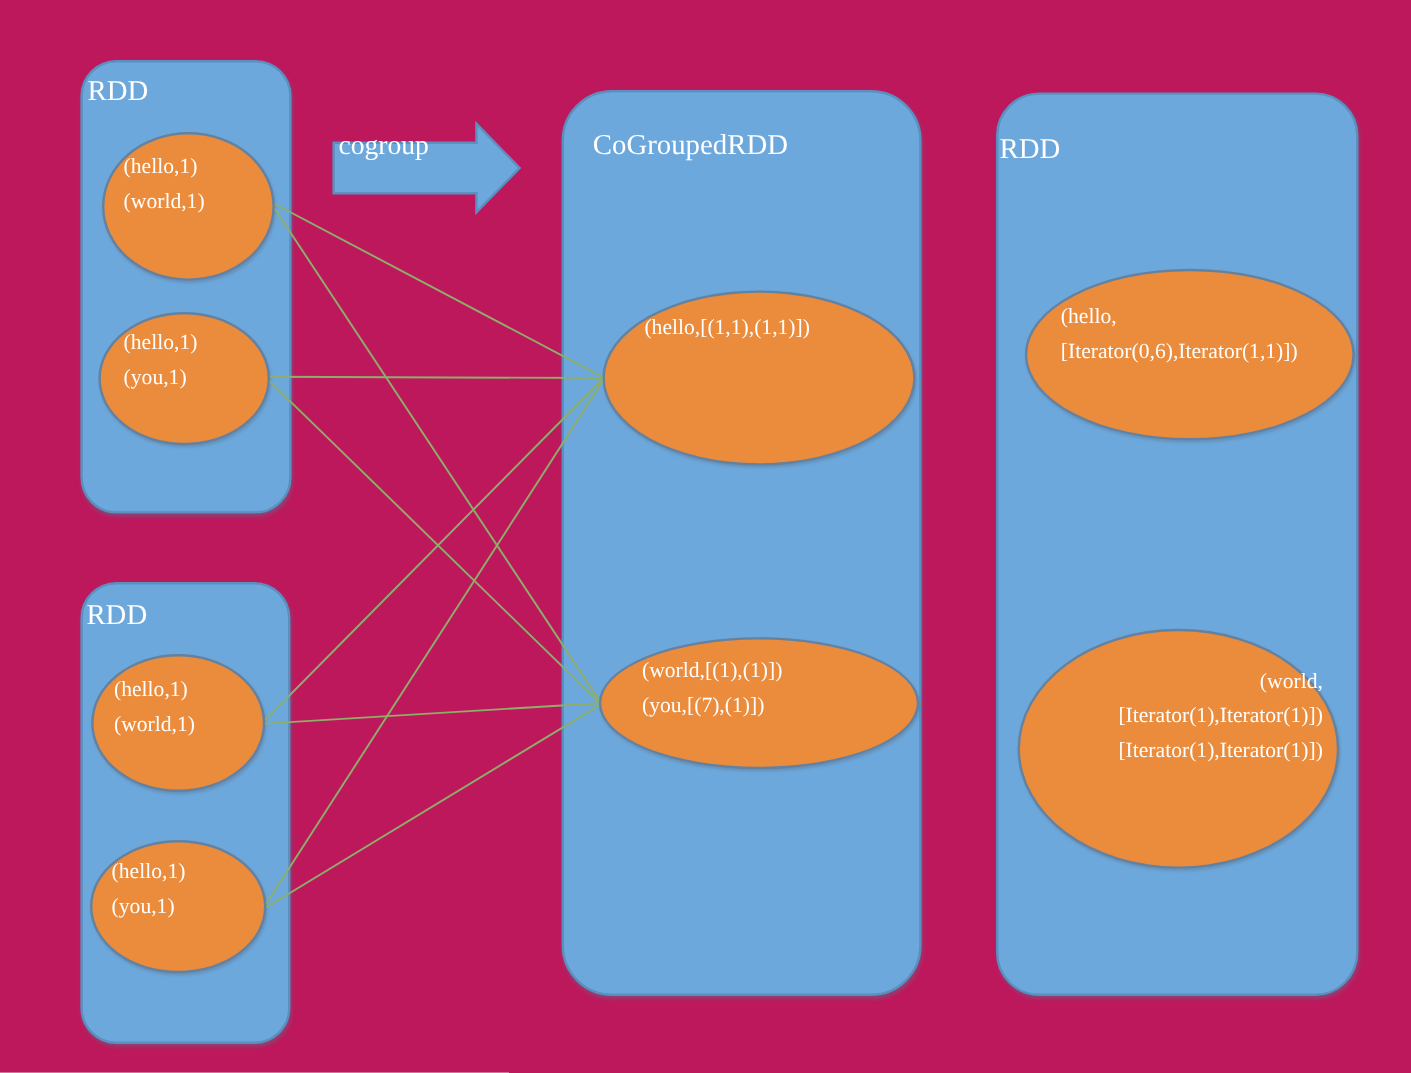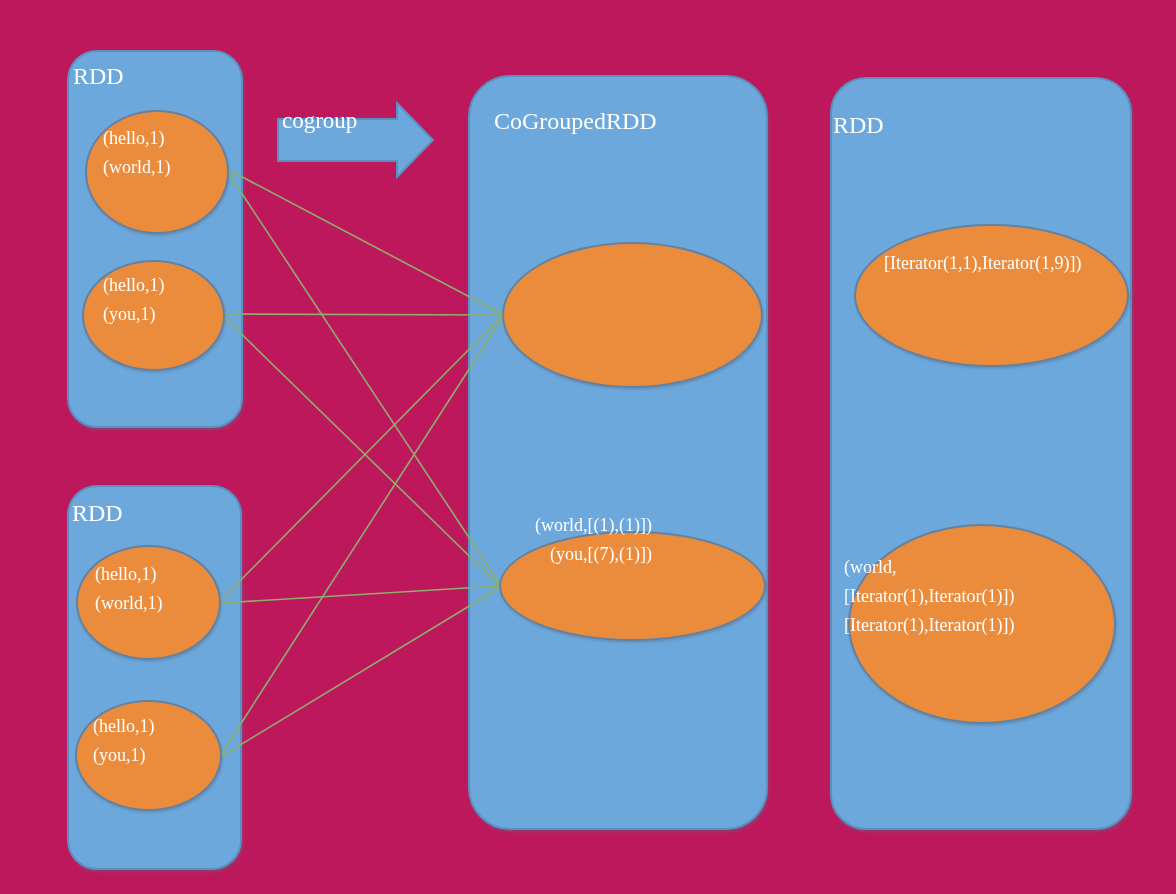--- a/index.html
+++ b/index.html
@@ -62,28 +62,32 @@
     <div>(you,1)</div>
   </div>
   <div class="etext" style="left:95px;top:560px;">
     <div>(hello,1)</div>
     <div>(world,1)</div>
   </div>
   <div class="etext" style="left:93px;top:712px;">
     <div>(hello,1)</div>
     <div>(you,1)</div>
   </div>
-  <div class="etext" style="left:535px;top:511px;text-align:right;">
+  <div class="etext" style="left:537px;top:258px;">
+    <div>(hello,[(1,1),(1,1)])</div>
+  </div>
+  <div class="etext" style="left:535px;top:544px;">
     <div>(world,[(1),(1)])</div>
     <div>(you,[(7),(1)])</div>
   </div>
   <div class="etext" style="left:884px;top:249px;">
-    <div>[Iterator(1,1),Iterator(1,9)])</div>
+    <div>(hello,</div>
+    <div>[Iterator(0,6),Iterator(1,1)])</div>
   </div>
-  <div class="etext" style="left:844px;top:553px;">
+  <div class="etext" style="left:932px;top:553px;text-align:right;">
     <div>(world,</div>
     <div>[Iterator(1),Iterator(1)])</div>
     <div>[Iterator(1),Iterator(1)])</div>
   </div>
 
   <svg class="lines-layer" viewBox="0 0 1176 894">
     <g stroke="#8EAE6A" stroke-width="1.6" fill="none">
       <line x1="229" y1="170" x2="502" y2="314"></line>
       <line x1="229" y1="174" x2="499" y2="583"></line>
       <line x1="225" y1="314" x2="502" y2="315"></line>

